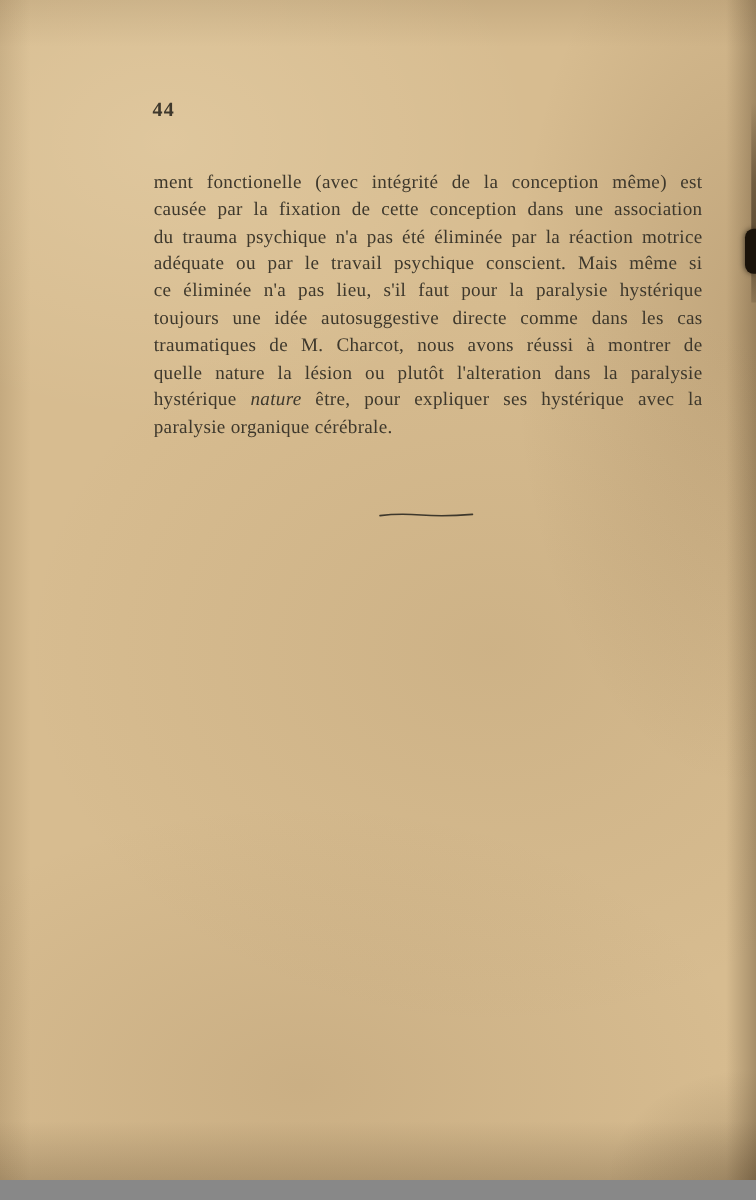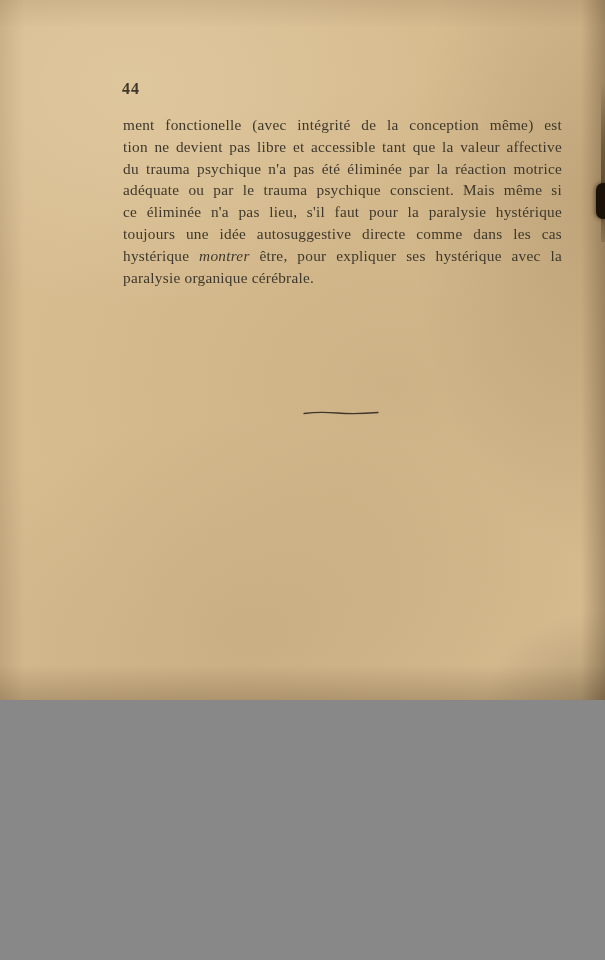--- a/index.html
+++ b/index.html
@@ -3,21 +3,21 @@
 <meta charset="utf-8">
 <style>
   html, body {
     margin: 0;
     padding: 0;
     background: #888;
   }
   .page {
     position: relative;
     width: 605px;
-    height: 700px;
+    height: 944px;
     overflow: hidden;
     font-family: "Liberation Serif", "DejaVu Serif", serif;
     color: #3e382c;
     background:
       radial-gradient(ellipse 420px 320px at 22% 12%, rgba(255,242,210,0.20), transparent 70%),
       radial-gradient(ellipse 520px 420px at 65% 55%, rgba(122,92,52,0.10), transparent 72%),
       radial-gradient(ellipse 260px 520px at 98% 28%, rgba(92,64,32,0.18), transparent 70%),
       radial-gradient(ellipse 480px 300px at 40% 92%, rgba(110,80,45,0.12), transparent 75%),
       linear-gradient(to right, rgba(82,58,28,0.14), rgba(82,58,28,0.0) 4%, rgba(82,58,28,0.0) 96%, rgba(55,38,18,0.30)),
       linear-gradient(to bottom, rgba(82,58,28,0.12), rgba(82,58,28,0.0) 4%, rgba(82,58,28,0.0) 95%, rgba(55,38,18,0.22)),
@@ -27,21 +27,21 @@
     position: absolute;
     left: 122px;
     top: 80px;
     font-size: 16px;
     font-weight: bold;
     letter-spacing: 1px;
   }
   .textblock {
     position: absolute;
     left: 123px;
-    top: 114px;
+    top: 135px;
     width: 439px;
     font-size: 15.3px;
     line-height: 21.8px;
     letter-spacing: 0.25px;
   }
   .line {
     text-align: justify;
     text-align-last: justify;
     white-space: normal;
   }
@@ -95,26 +95,28 @@
 </style>
 </head>
 <body>
 
 <div class="page">
 
   <div class="pagenum">44</div>
 
   <div class="textblock">
     <div class="line">ment fonctionelle (avec intégrité de la conception même) est</div>
-    <div class="line">tion ne devient pas libre et accessible tant que la valeur affective</div>
+    <div class="line">causée par la fixation de cette conception dans une association</div>
     <div class="line">du trauma psychique n'a pas été éliminée par la réaction motrice</div>
-    <div class="line">adéquate ou par le trauma psychique conscient.  Mais même si</div>
+    <div class="line">adéquate ou par le travail psychique conscient.  Mais même si</div>
     <div class="line">ce éliminée n'a pas lieu, s'il faut pour la paralysie hystérique</div>
     <div class="line">toujours une idée autosuggestive directe comme dans les cas</div>
-    <div class="line"><span>hystérique </span><em>montrer</em><span> être, pour expliquer ses hystérique avec la</span></div>
+    <div class="line">traumatiques de M. Charcot, nous avons réussi à montrer de</div>
+    <div class="line">quelle nature la lésion ou plutôt l'alteration dans la paralysie</div>
+    <div class="line"><span>hystérique </span><em>nature</em><span> être, pour expliquer ses hystérique avec la</span></div>
     <div class="line last">paralysie organique cérébrale.</div>
   </div>
 
   <div class="divider">
     <svg width="76" height="8" viewBox="0 0 76 8">
       <path d="M1 4.5 Q 16 2.5, 34 4 T 75 3.5" stroke="#3e382c" stroke-width="1.3" fill="none" stroke-linecap="round"></path>
     </svg>
   </div>
 
   <div class="edge-streak"></div>

